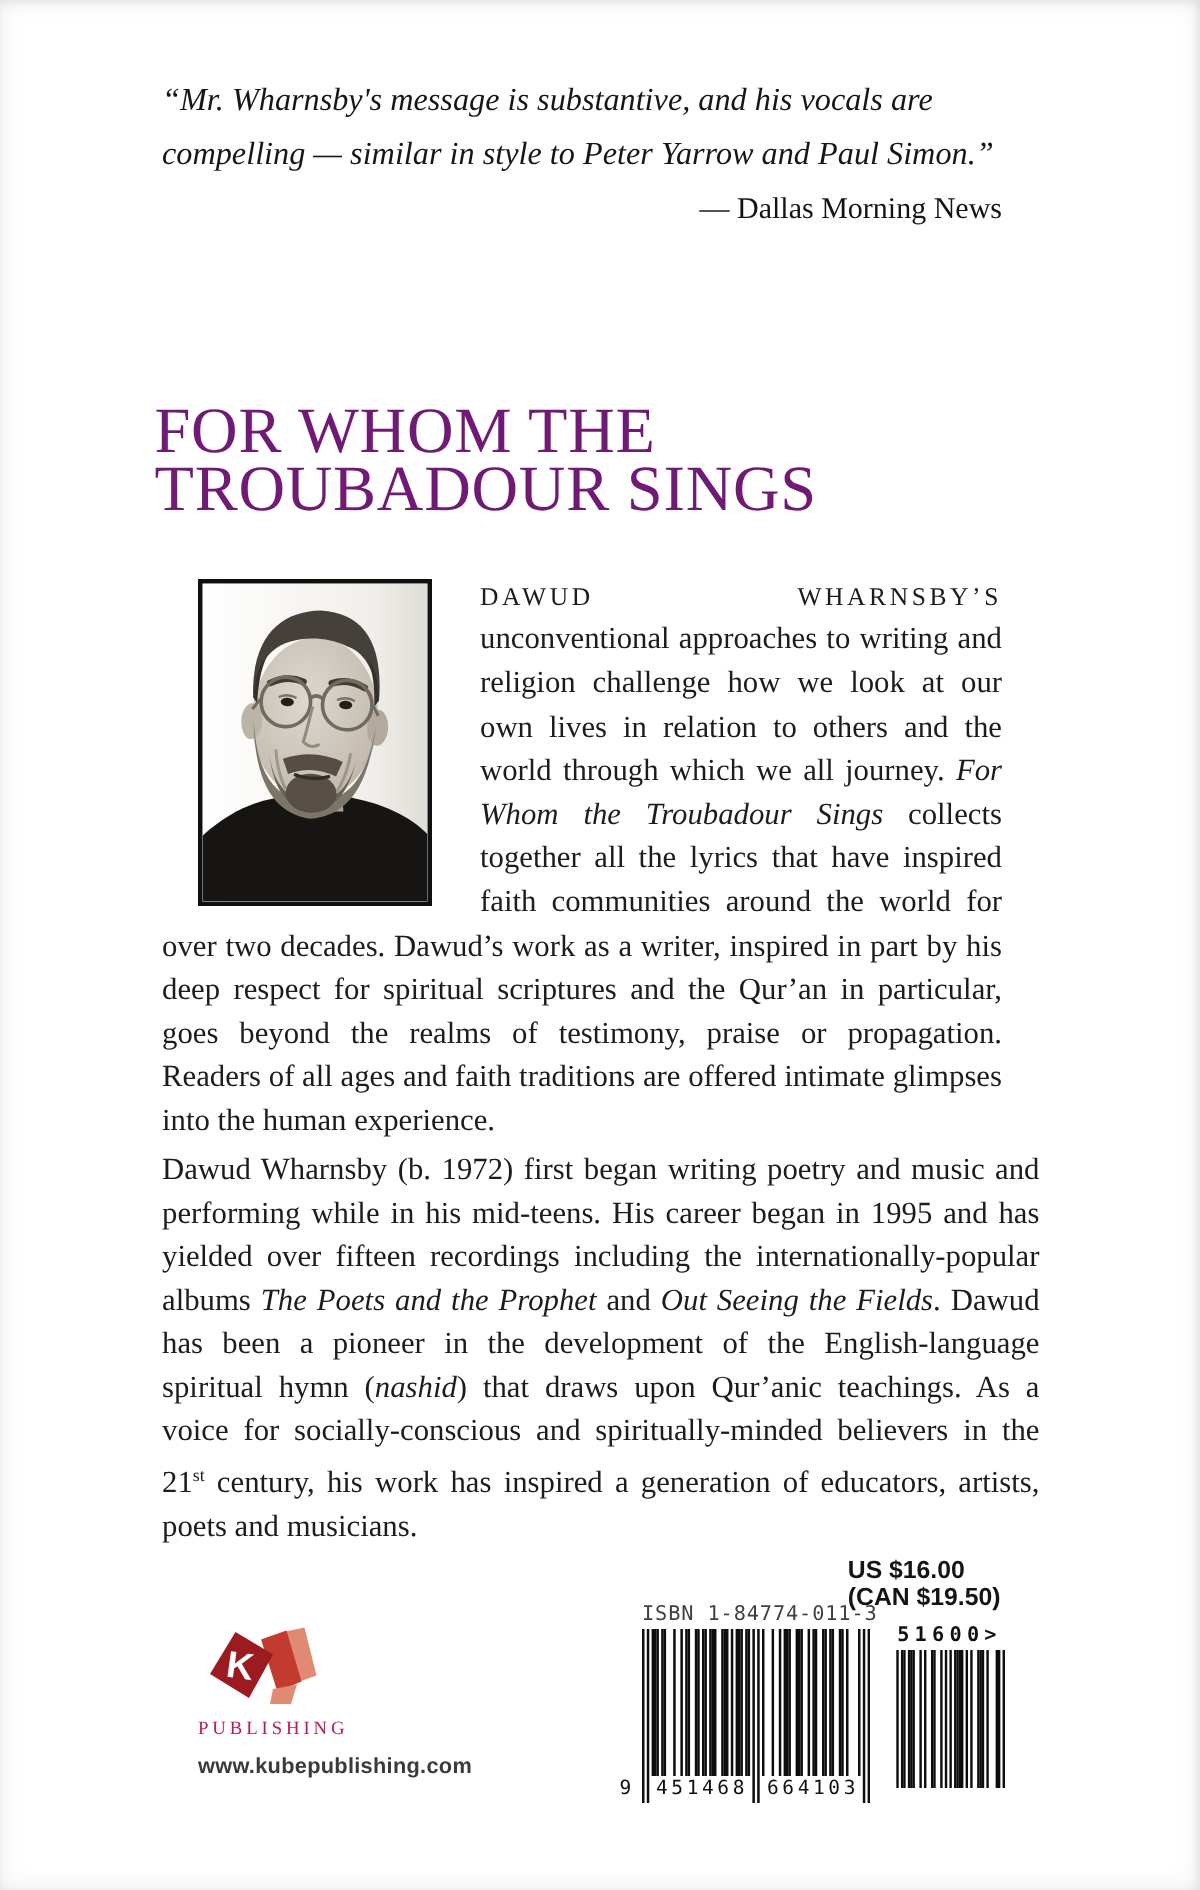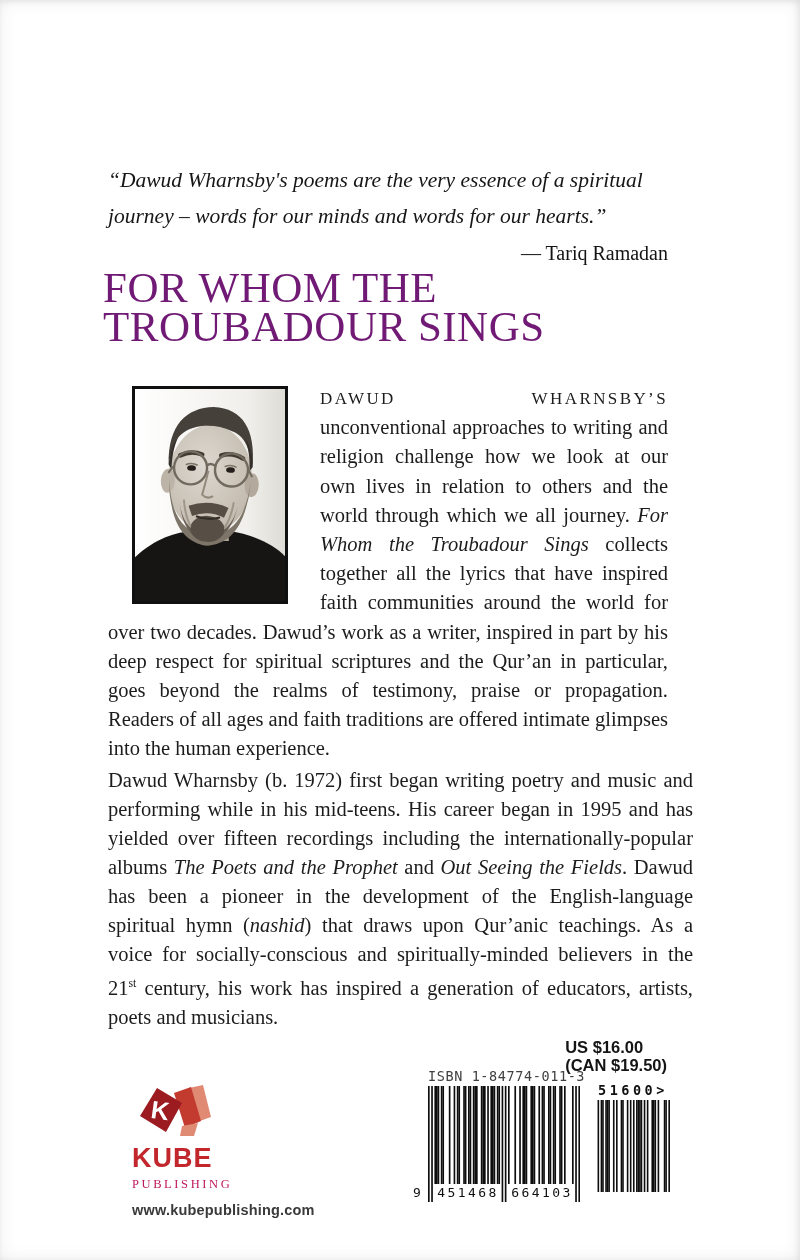--- a/index.html
+++ b/index.html
@@ -71,25 +71,25 @@
   .supp-digits{ font-family:"DejaVu Sans Mono", monospace; font-size:13.5px; font-weight:bold;
     letter-spacing:3.5px; color:#101010; white-space:nowrap; margin-bottom:2px;}
 
   .bar{ fill:#0d0d0d; }
 </style>
 </head>
 <body>
 
 <div class="page">
 
-
-  <div class="quote quote-2">
-    <span>“Dawud Wharnsby's poems are the very essence of a spiritual journey – words for our minds and words for our hearts.”</span>
-    <span class="attr">— Tariq Ramadan</span>
-  </div>
+  <div class="quote quote-1">
+    <span>“Mr. Wharnsby's message is substantive, and his vocals are compelling — similar in style to Peter Yarrow and Paul Simon.”</span>
+    <span class="attr">— Dallas Morning News</span>
+  </div>
+
 
   <div class="title">
     <div>FOR WHOM THE</div>
     <div>TROUBADOUR SINGS</div>
   </div>
 
   <div class="about">
     <div class="photo-frame">
       <svg width="150" height="212" viewBox="0 0 150 212" xmlns="http://www.w3.org/2000/svg">
         <defs>
@@ -153,21 +153,20 @@
   <div class="publisher">
     <svg class="emblem" width="78" height="58" viewBox="0 0 78 58" xmlns="http://www.w3.org/2000/svg">
 
       <polygon points="55,4 69,1 77,33 63,38" fill="#e08a74"></polygon>
       <polygon points="40,9 57,3 67,37 51,44" fill="#c33a2e"></polygon>
       <polygon points="48,42 64,39 60,52 46,52" fill="#df8a73"></polygon>
 
       <polygon points="23,4 48,19 32,48 6,32" fill="#9b1b21"></polygon>
       <text x="26" y="35" transform="rotate(8 26 27)" font-family="Liberation Sans, sans-serif" font-size="25" font-weight="bold" fill="#ffffff" text-anchor="middle">K</text>
     </svg>
-    <div class="pub-name">KUBE</div>
     <div class="pub-tag">PUBLISHING</div>
     <div class="pub-site">www.kubepublishing.com</div>
   </div>
 
   <div class="price">
     <div>US $16.00</div>
     <div>(CAN $19.50)</div>
   </div>
 
   <div class="isbn-block">

